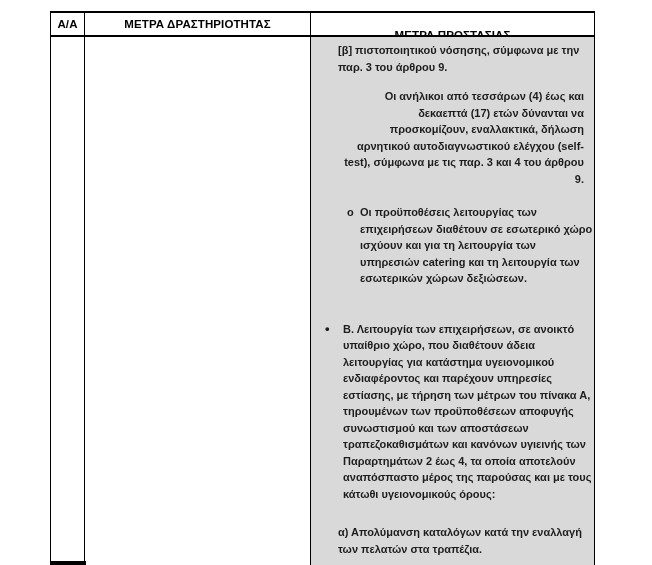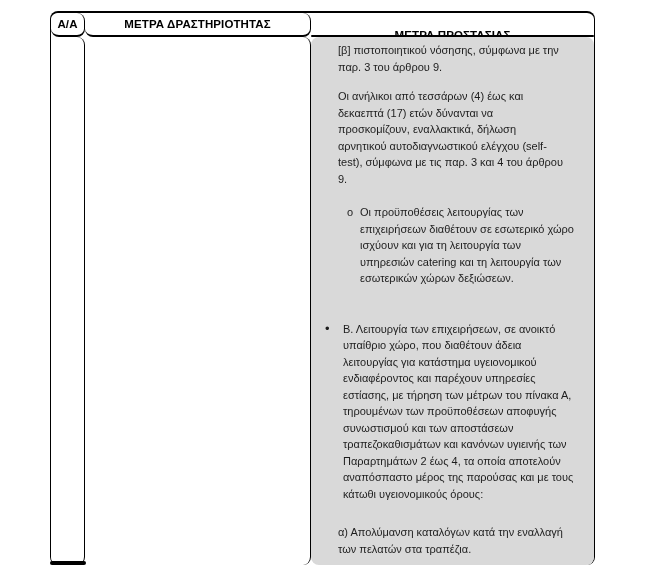--- a/index.html
+++ b/index.html
@@ -1,15 +1,15 @@
 <!DOCTYPE html>
 <html><head>
 <meta charset="utf-8">
 <style>
-  * { margin: 0; padding: 0; box-sizing: border-box; border-radius: 8px; }
+  * { margin: 0; padding: 0; box-sizing: border-box; }
   html, body {
     width: 652px; height: 565px;
     background: #ffffff;
     font-family: "Liberation Sans", "DejaVu Sans", sans-serif;
     overflow: hidden;
   }
   .page { position: relative; width: 652px; height: 565px; background: #fff; }
 
   .doc-table {
     position: absolute;
@@ -45,25 +45,26 @@
   .bcell.shaded {
     background: #d9d9d9;
     overflow: hidden;
   }
 
   .content {
     padding: 5px 10px 0 14px;
     font-size: 11px;
     line-height: 16.5px;
     color: #1d1d1d;
+    font-weight: bold;
   }
   .lines { white-space: pre; display: block; }
 
   .para { margin: 0 0 13px 13px; }
-  .para.p2 { margin-bottom: 17px; }
+  .para.p2 { margin-bottom: 17px; text-align: right; }
   .para.p3 { margin-bottom: 14px; }
 
   .bullet-row { display: flex; align-items: flex-start; }
   .bullet-row.sub { margin-left: 22px; margin-bottom: 34px; }
   .bullet-row.main { margin-left: 0; margin-bottom: 22px; }
   .marker {
     flex: 0 0 auto;
     display: inline-block;
   }
   .bullet-row.sub .marker { width: 13px; font-size: 11px; }

